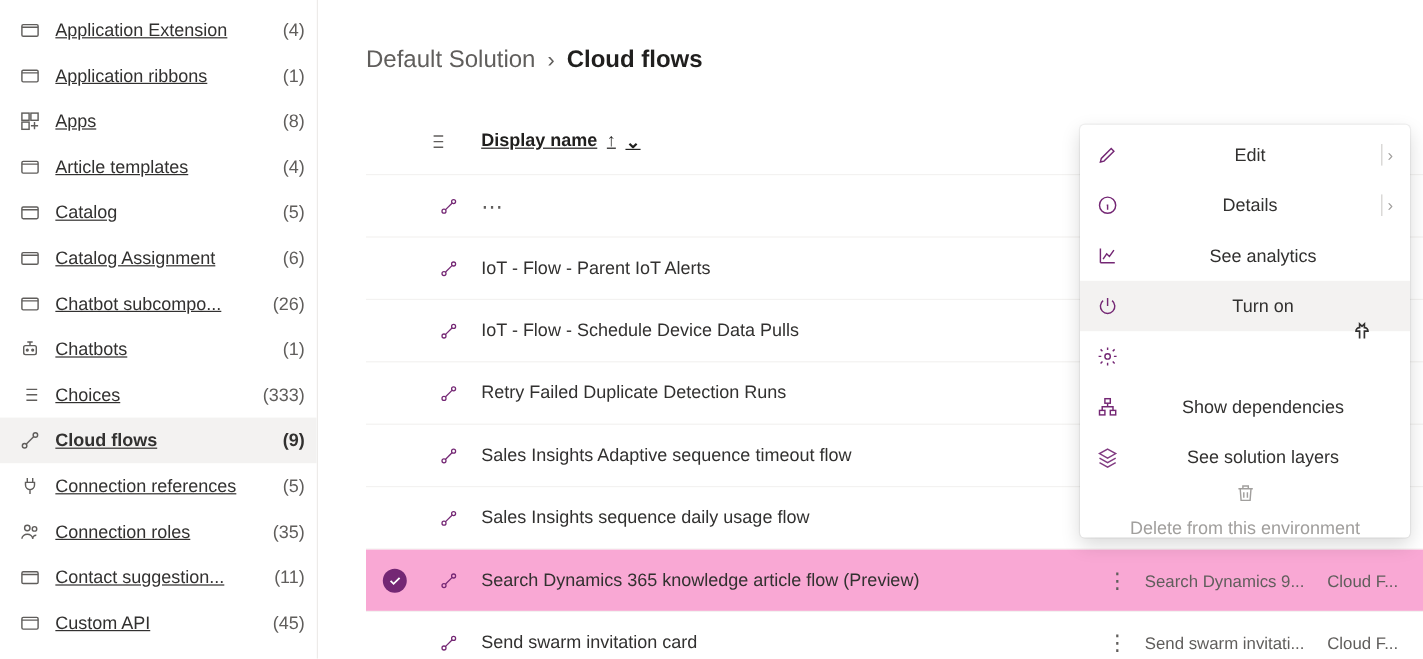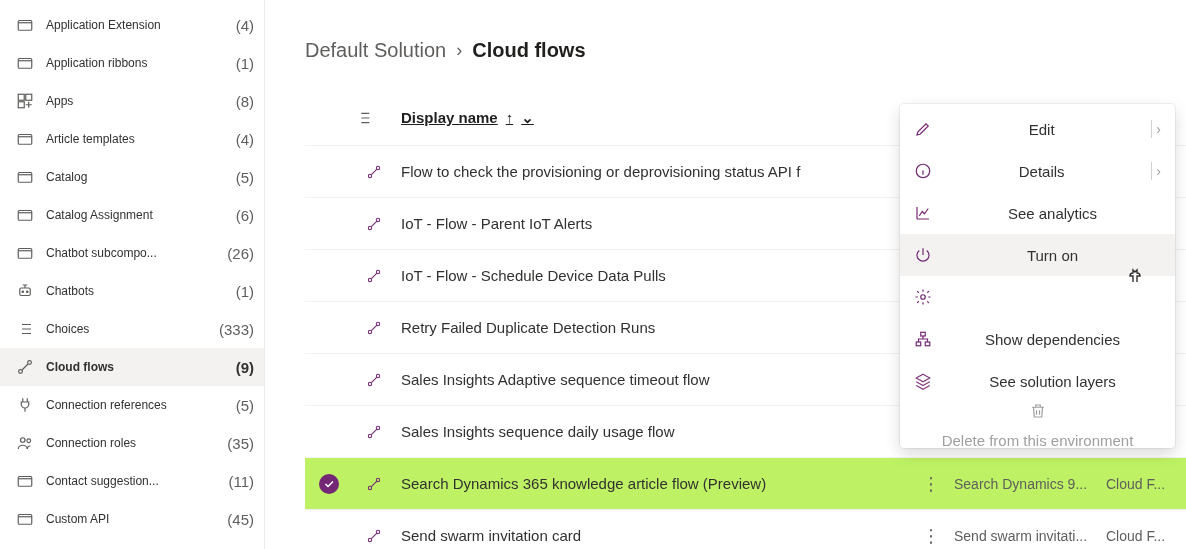--- a/index.html
+++ b/index.html
@@ -48,21 +48,22 @@
     justify-content: center;
     color: #605e5c;
     flex-shrink: 0;
   }
   .sidebar-item .icon svg { width: 100%; height: 100%; }
   .sidebar-item .label {
     flex: 1;
     white-space: nowrap;
     overflow: hidden;
     text-overflow: ellipsis;
-    font-size: 12px;
+    font-size: 15px;
+    text-decoration: underline;
   }
   .sidebar-item .count {
     color: #605e5c;
     font-size: 15px;
   }
   .sidebar-item.selected .count { color: #323130; font-weight:600; }
 
   
   .main {
     flex: 1;
@@ -98,21 +99,21 @@
     color: #201f1e;
     font-weight: 600;
   }
   .col-check { width: 48px; display:flex; justify-content:center; }
   .col-icon { width: 42px; display:flex; justify-content:center; color:#742774; }
   .col-name { flex: 1; padding-left: 6px; padding-right:10px; white-space:nowrap; overflow:hidden; text-overflow:ellipsis; font-size:15px; }
   .col-more { width: 30px; display:flex; justify-content:center; }
   .col-name2 { width: 160px; white-space:nowrap; overflow:hidden; text-overflow:ellipsis; color:#605e5c; font-size:14px; padding-left:8px;}
   .col-type { width: 70px; white-space:nowrap; overflow:hidden; text-overflow:ellipsis; color:#605e5c; font-size:14px; }
 
-  .table-row.selected { background: #bef264; }
+  .table-row.selected { background: #f9a8d4; }
   .radio-check {
     width: 20px; height:20px; border-radius:50%; background:#742774;
     display:flex; align-items:center; justify-content:center; color:white;
   }
   .more-dots { color:#605e5c; cursor:pointer; font-size:18px; line-height:1;}
   .flow-icon svg { width:16px; height:16px; }
   .list-icon { color:#605e5c; }
 
   
   .context-menu {
@@ -336,21 +337,20 @@
 
       <div class="table-row">
         <div class="col-check"></div>
         <div class="col-icon flow-icon">
             <svg viewBox="0 0 24 24" fill="none" stroke="currentColor" stroke-width="1.6">
               <circle cx="6" cy="18" r="2.5"></circle>
               <circle cx="18" cy="6" r="2.5"></circle>
               <path d="M8 16l8-8"></path>
             </svg>
           </div>
-        <div class="col-name">Flow to check the provisioning or deprovisioning status API f</div>
         <div class="col-more more-dots">⋯</div>
       </div>
       <div class="table-row">
         <div class="col-check"></div>
         <div class="col-icon flow-icon">
             <svg viewBox="0 0 24 24" fill="none" stroke="currentColor" stroke-width="1.6">
               <circle cx="6" cy="18" r="2.5"></circle>
               <circle cx="18" cy="6" r="2.5"></circle>
               <path d="M8 16l8-8"></path>
             </svg>

